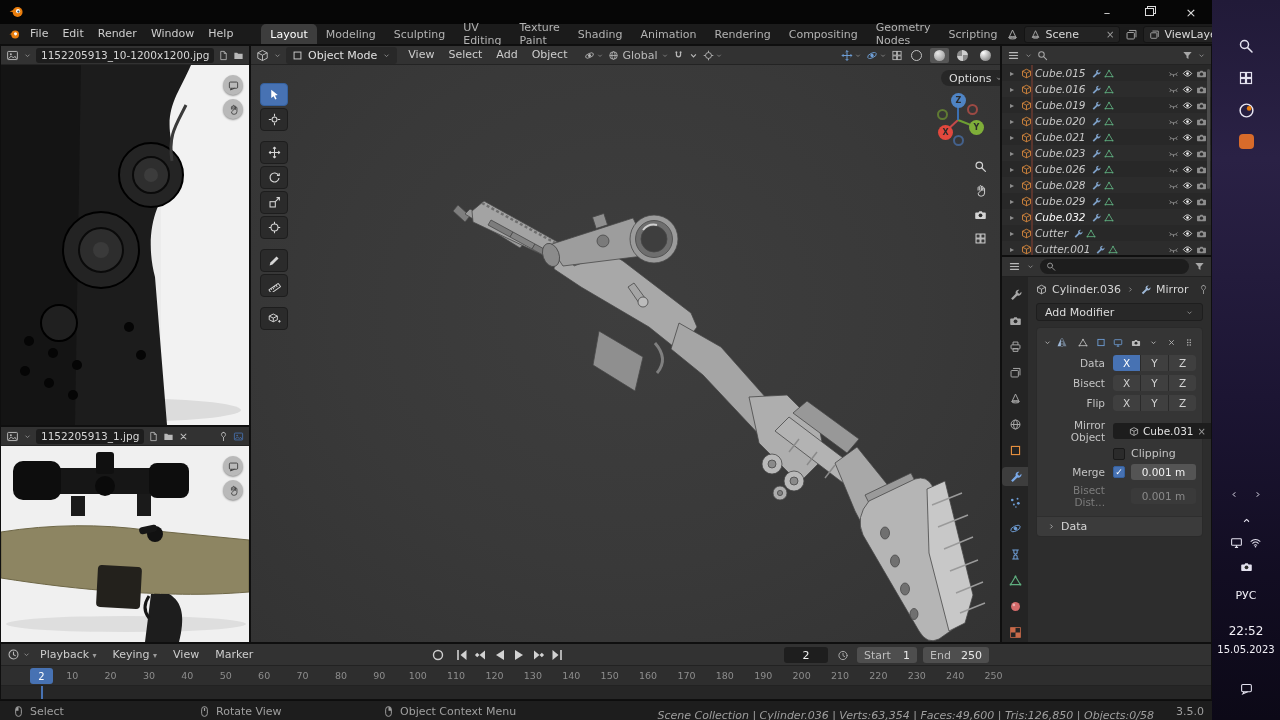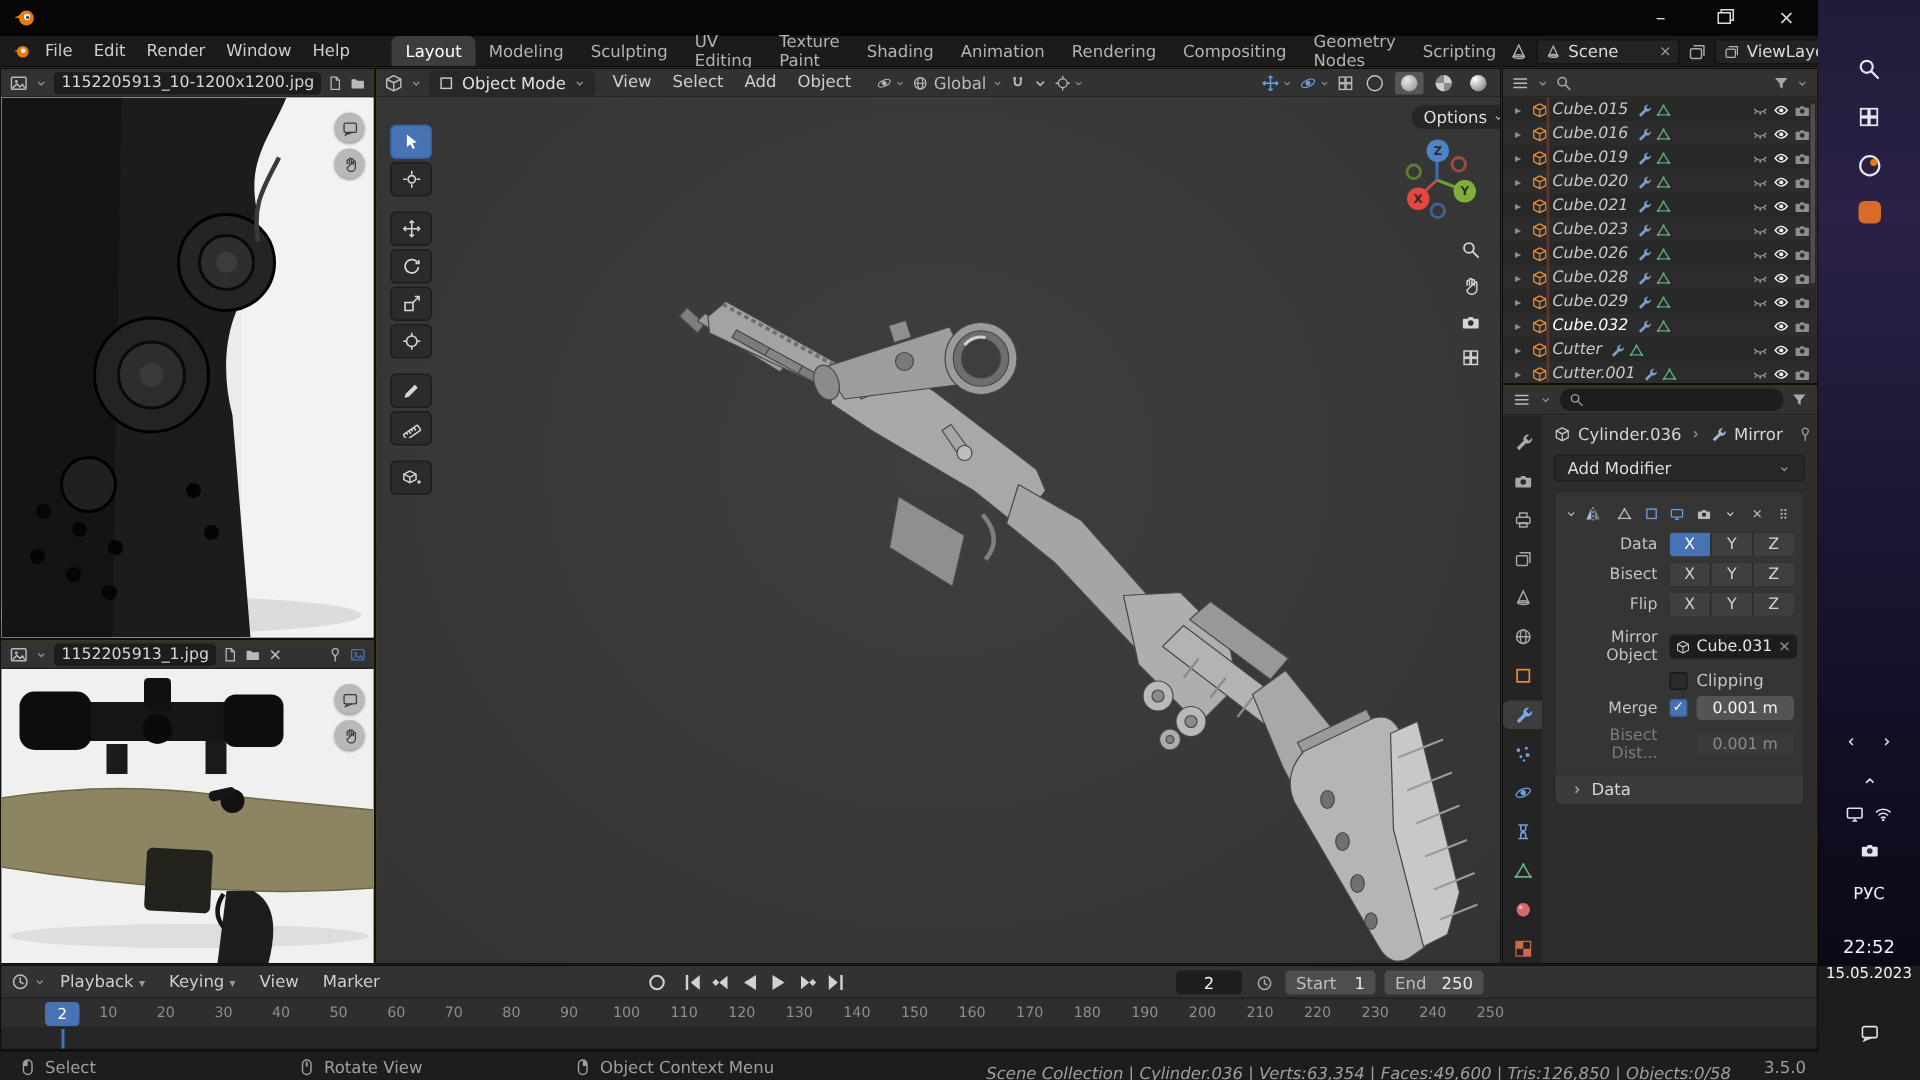--- a/index.html
+++ b/index.html
@@ -15,21 +15,21 @@
 .winbtn{width:42px;display:flex;align-items:center;justify-content:center;color:#dcdcdc;font-size:13px;}
 
 .topbar{position:absolute;left:0;top:24px;width:1212px;height:21px;background:#1b1b1b;border-bottom:1px solid #0e0e0e;display:flex;align-items:center;padding-left:4px;}
 .menu{padding:0 7px;color:#cdcdcd;line-height:20px;}
 .wtabs{display:flex;align-items:flex-end;height:100%;margin-left:21px;}
 .wtab{padding:0 9px;height:100%;display:flex;align-items:center;color:#b3b3b3;}
 .wtab.active{background:#3d3d3d;color:#fff;border-radius:5px 5px 0 0;}
 .chip{display:flex;align-items:center;gap:4px;background:#232323;border:1px solid #141414;border-radius:3px;height:17px;padding:0 5px;color:#dadada;}
 .chipx{color:#9a9a9a;font-size:10px;}
 
-.editor{position:absolute;border:1px solid #0f0f0f;background:#a16207;}
+.editor{position:absolute;border:1px solid #0f0f0f;background:#ffffff;}
 .ehdr{height:19px;background:#323232;display:flex;align-items:center;gap:4px;padding:0 5px;border-bottom:1px solid #232323;overflow:hidden;white-space:nowrap;}
 .ibtn{display:flex;align-items:center;justify-content:center;color:#b9b9b9;gap:1px;}
 .namechip{display:flex;align-items:center;gap:4px;background:#1d1d1d;border-radius:3px;height:15px;padding:0 5px;color:#d6d6d6;font-size:10.5px;}
 
 .imgwrap{position:relative;overflow:hidden;background:#e9e9e9;}
 .roundbtn{position:absolute;width:20px;height:20px;border-radius:50%;background:#b9b9b9;display:flex;align-items:center;justify-content:center;color:#3a3a3a;box-shadow:0 1px 2px rgba(0,0,0,.4);}
 
 .vpcontent{position:absolute;left:0;top:19px;width:749px;height:577px;background:radial-gradient(ellipse at 50% 42%,#3e3e3e 0%,#393939 55%,#333 100%);overflow:hidden;}
 .modechip{display:flex;align-items:center;gap:5px;background:#282828;border-radius:3px;height:17px;padding:0 6px;color:#e0e0e0;}
 .vtool{width:28px;height:23px;background:#2b2b2b;border:1px solid #1d1d1d;border-radius:4px;display:flex;align-items:center;justify-content:center;color:#d6d6d6;margin-bottom:2px;}
@@ -66,21 +66,21 @@
 .addmod{margin:2px 8px 6px;height:18px;background:#282828;border:1px solid #1e1e1e;border-radius:3px;display:flex;align-items:center;padding:0 8px;color:#dcdcdc;}
 .modpanel{margin:0 8px;background:#353535;border-radius:4px;padding:5px 6px 6px;border:1px solid #2a2a2a;}
 .mphdr{display:flex;align-items:center;gap:4px;height:18px;margin-bottom:2px;}
 .mtoggle{width:16px;height:15px;display:flex;align-items:center;justify-content:center;border-radius:2px;color:#b9b9b9;}
 .prow{display:flex;align-items:center;margin:4px 0;}
 .plabel{width:62px;text-align:right;margin-right:8px;color:#c3c3c3;flex:none;font-size:10.5px;}
 .plabel.dis{color:#7c7c7c;}
 .xyz{display:flex;flex:1;border-radius:3px;overflow:hidden;gap:1px;background:#2a2a2a;}
 .seg{flex:1;height:16px;background:#3f3f3f;color:#d2d2d2;display:flex;align-items:center;justify-content:center;font-size:10.5px;}
 .seg.on{background:#4772b3;color:#fff;}
-.objfield{flex:1;height:16px;background:#1d1d1d;border-radius:3px;display:flex;align-items:center;gap:4px;padding:0 4px;color:#e2e2e2;font-size:10.5px;}
+.objfield{flex:1;height:16px;background:#1d1d1d;border-radius:3px;display:flex;align-items:center;gap:4px;padding:0 16px;color:#e2e2e2;font-size:10.5px;}
 .cb{width:12px;height:12px;background:#2b2b2b;border:1px solid #191919;border-radius:2px;flex:none;display:flex;align-items:center;justify-content:center;color:#fff;font-size:9px;}
 .cb.checked{background:#4772b3;border-color:#35619f;}
 .nfield{flex:1;height:16px;background:#545454;border-radius:3px;display:flex;align-items:center;justify-content:center;color:#f1f1f1;font-size:10.5px;}
 .nfield.dis{background:#3a3a3a;color:#8a8a8a;}
 .subpanel{margin:8px -6px -6px;height:20px;background:#3b3b3b;border-radius:0 0 4px 4px;display:flex;align-items:center;gap:5px;padding:0 10px;color:#d5d5d5;border-top:1px solid #2e2e2e;}
 
 .timeline{position:absolute;left:0;top:643px;width:1212px;height:57px;border:1px solid #0f0f0f;background:#282828;}
 .tlhdr{position:relative;height:22px;background:#323232;display:flex;align-items:center;gap:2px;padding:0 6px;border-bottom:1px solid #222;}
 .transport{position:absolute;left:452px;top:2px;display:flex;gap:2px;}
 .tbtn{width:17px;height:17px;display:flex;align-items:center;justify-content:center;color:#d2d2d2;}
@@ -90,21 +90,21 @@
 .tick{width:38.4px;flex:none;text-align:center;font-size:9.5px;color:#8d8d8d;line-height:18px;}
 .curframe{position:absolute;left:29px;top:2px;width:23px;height:16px;background:#4772b3;border-radius:3px;color:#fff;font-size:10px;display:flex;align-items:center;justify-content:center;}
 .track{position:relative;height:13px;background:#262626;}
 .playline{position:absolute;left:40px;top:0;width:2px;height:13px;background:#4772b3;}
 
 .statusbar{position:absolute;left:0;top:700px;width:1212px;height:20px;background:#1d1d1d;border-top:1px solid #0d0d0d;color:#9f9f9f;}
 .hint{position:absolute;top:0;height:20px;display:flex;align-items:center;gap:5px;}
 .stats{position:absolute;right:58px;top:0;height:28px;display:flex;align-items:center;font-style:italic;}
 .version{position:absolute;right:8px;top:0;height:20px;display:flex;align-items:center;}
 
-.taskbar{position:absolute;left:1212px;top:0;width:68px;height:644px;background:linear-gradient(180deg,#211a38 0%,#2a2145 22%,#1c1533 55%,#120d22 80%,#0c0917 100%);}
+.taskbar{position:absolute;left:1212px;top:0;width:68px;height:720px;background:linear-gradient(180deg,#211a38 0%,#2a2145 22%,#1c1533 55%,#120d22 80%,#0c0917 100%);}
 .tkicon{position:absolute;left:0;width:68px;display:flex;justify-content:center;color:#e4e2ef;}
 .tktext{position:absolute;left:0;width:68px;text-align:center;color:#f2f0f7;}
 </style>
 </head>
 <body>
 
 <svg width="0" height="0" style="position:absolute">
 <defs>
 <symbol id="i-mag" viewBox="0 0 16 16">
         <g fill="none" stroke="currentColor" stroke-width="1.5" stroke-linecap="round">

